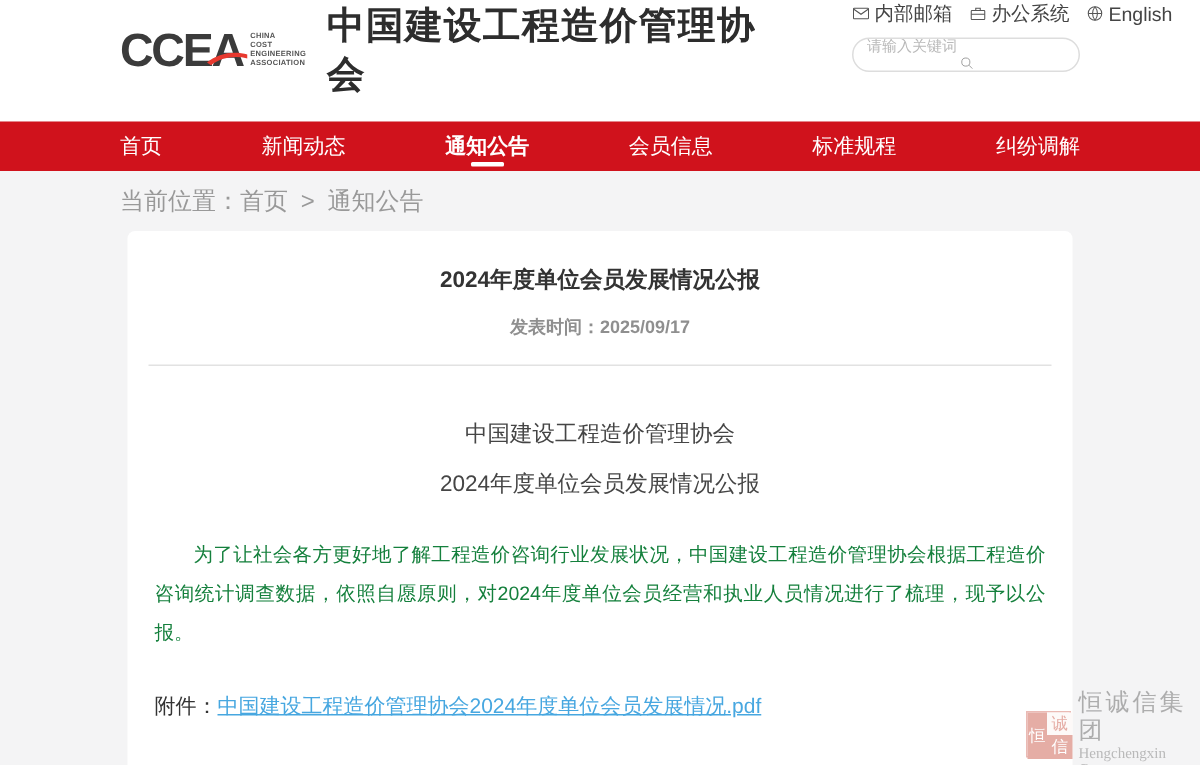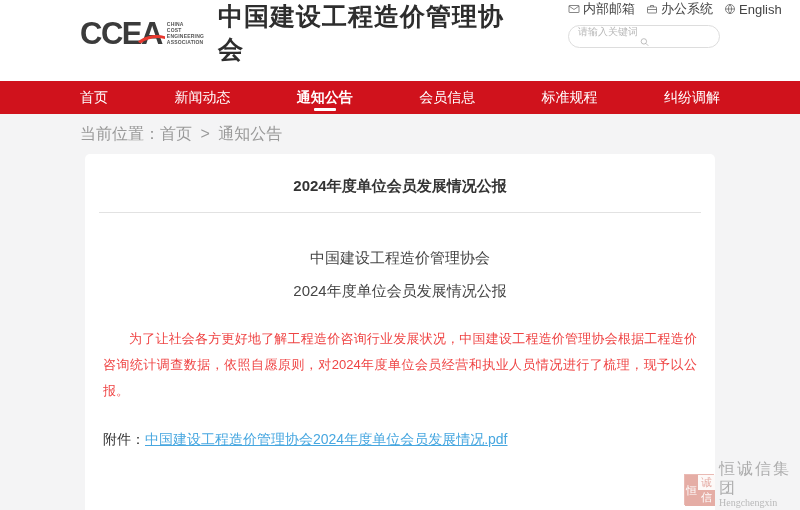--- a/index.html
+++ b/index.html
@@ -69,21 +69,21 @@
   }
   .article-title { text-align: center; font-size: 15px; font-weight: 700; color: #333; }
   .publish-row { text-align: center; margin-top: 14px; font-size: 12px; color: #8f8f8f; font-weight: 700; }
   .divider { border: none; border-top: 1px solid #e2e2e2; margin: 16px 14px 0; }
 
   .doc-heading { text-align: center; font-size: 15px; color: #454545; }
   .doc-heading.first { margin-top: 36px; }
   .doc-heading.second { margin-top: 14px; }
 
   .doc-paragraph {
-    margin: 25px 18px 0; font-size: 13px; color: #ef4444;
+    margin: 25px 18px 0; font-size: 13px; color: #15803d;
     line-height: 26px; text-indent: 2em; text-align: justify;
   }
 
   .attachment-row { margin: 27px 18px 0; font-size: 14px; color: #333; }
   .attachment-link { color: #47a7e0; text-decoration: underline; cursor: pointer; }
 
   
   .watermark {
     position: absolute; left: 684px; top: 459px;
     display: flex; align-items: center; gap: 5px; opacity: 0.75;
@@ -179,20 +179,23 @@
     <div class="breadcrumb">
       <span>当前位置：</span><a>首页</a>
       <span class="sep">&gt;</span>
       <span>通知公告</span>
     </div>
   </div>
 </div>
 
 <div class="card">
   <div class="article-title">2024年度单位会员发展情况公报</div>
+  <div class="publish-row">
+    <span>发表时间：</span><span>2025/09/17</span>
+  </div>
   <hr class="divider">
 
   <div class="doc-heading first">中国建设工程造价管理协会</div>
   <div class="doc-heading second">2024年度单位会员发展情况公报</div>
 
   <p class="doc-paragraph">为了让社会各方更好地了解工程造价咨询行业发展状况，中国建设工程造价管理协会根据工程造价咨询统计调查数据，依照自愿原则，对2024年度单位会员经营和执业人员情况进行了梳理，现予以公报。</p>
 
   <div class="attachment-row">
     <span>附件：</span><a class="attachment-link">中国建设工程造价管理协会2024年度单位会员发展情况.pdf</a>
   </div>

